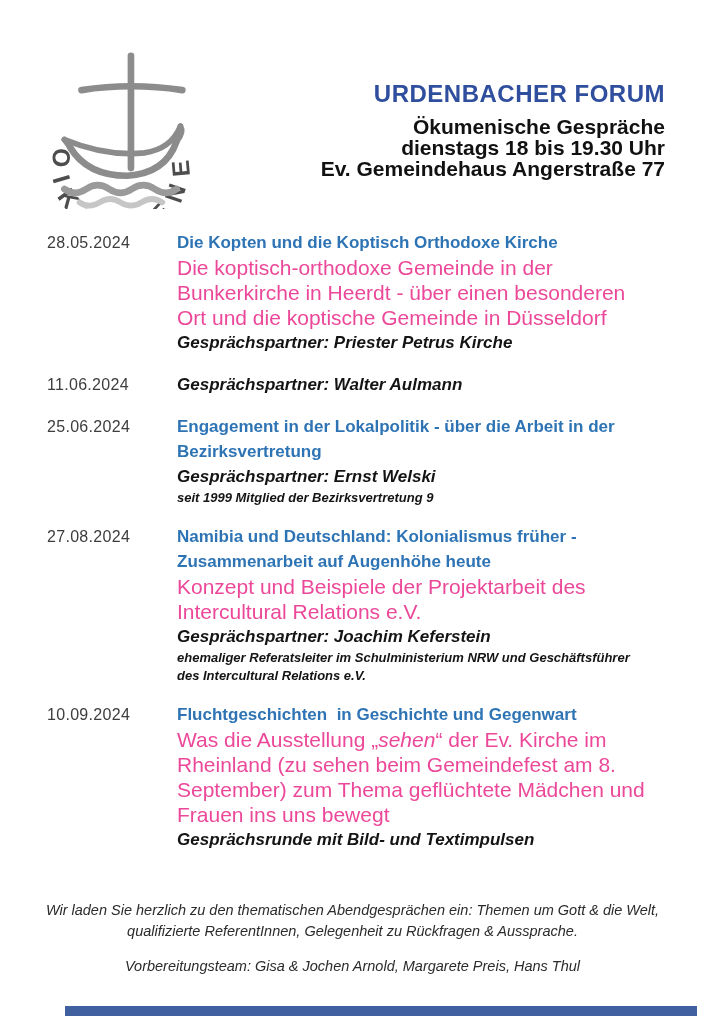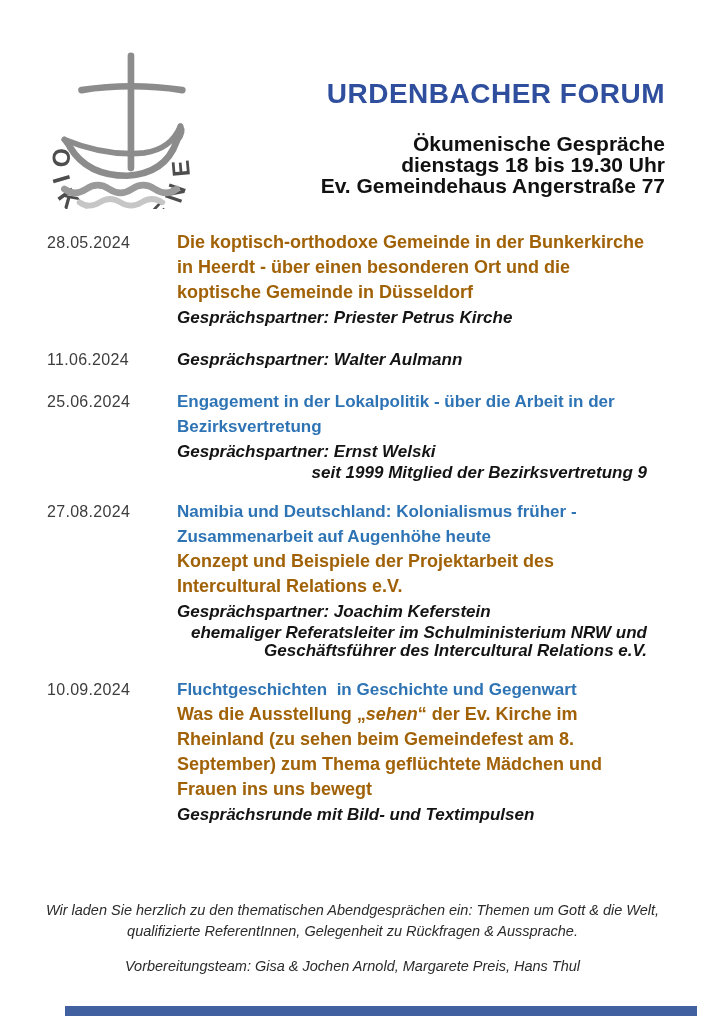--- a/index.html
+++ b/index.html
@@ -8,40 +8,40 @@
     font-family:"Liberation Sans","DejaVu Sans",sans-serif;color:#1f1f1f;
   }
   .page{position:absolute;inset:0;}
 
   
   .logo{position:absolute;left:28px;top:14px;width:185px;height:195px;}
 
   
   .header{position:absolute;top:78px;left:230px;right:40px;text-align:right;}
   .header-title{
-    font-size:28px;font-weight:bold;color:var(--title_blue,#2f4f9e);
-    letter-spacing:.5px;line-height:32px;margin:0 0 23px 0;
+    font-size:24px;font-weight:bold;color:var(--title_blue,#2f4f9e);
+    letter-spacing:.5px;line-height:32px;margin:0 0 6px 0;
   }
   .header-sub{font-size:21px;font-weight:bold;color:#111;line-height:21px;margin:0;}
 
   
   .events{position:absolute;top:212px;left:47px;right:58px;margin-top:18px;}
   .event{display:flex;margin-bottom:17px;}
   .event-date{
     flex:0 0 130px;font-size:16px;color:#3d3d3d;line-height:25px;letter-spacing:.3px;
   }
   .event-content{flex:1;min-width:0;}
   .event-para{margin:0;font-size:17px;line-height:25px;}
   .event-title{
     color:var(--heading_blue,#2e74b5);font-weight:bold;white-space:pre-wrap;
   }
   .event-title.block{display:block;}
-  .event-body{margin:0;font-size:18px;line-height:25px;color:#a16207;font-weight:bold;}
+  .event-body{margin:0;font-size:21px;line-height:25px;color:#ec4899;}
   .speaker{margin:0;font-size:17px;line-height:25px;font-weight:bold;font-style:italic;color:#141414;}
-  .note{margin:0;font-size:17px;line-height:18px;font-weight:bold;font-style:italic;color:#141414;text-align:right;}
+  .note{margin:0;font-size:13px;line-height:18px;font-weight:bold;font-style:italic;color:#141414;}
 
   
   .footer{position:absolute;top:900px;left:40px;right:40px;text-align:center;
     font-style:italic;color:#2b2b2b;}
   .footer p{margin:0;font-size:14.5px;line-height:21px;}
   .footer .team{margin-top:14px;}
 
   
   .accent-bar{
     position:absolute;left:65px;top:1006px;width:632px;height:10px;
@@ -82,20 +82,23 @@
     <p class="header-sub">Ökumenische Gespräche</p>
     <p class="header-sub">dienstags 18 bis 19.30 Uhr</p>
     <p class="header-sub">Ev. Gemeindehaus Angerstraße 77</p>
   </div>
 
   <div class="events">
 
     <div class="event">
       <div class="event-date">28.05.2024</div>
       <div class="event-content">
+        <p class="event-para">
+            <span class="event-title block">Die Kopten und die Koptisch Orthodoxe Kirche</span>
+          </p>
         <p class="event-body">Die koptisch-orthodoxe Gemeinde in der Bunkerkirche in Heerdt - über einen besonderen Ort und die koptische Gemeinde in Düsseldorf</p>
         <p class="speaker">Gesprächspartner: Priester Petrus Kirche</p>
       </div>
     </div>
 
     <div class="event">
       <div class="event-date">11.06.2024</div>
       <div class="event-content">
         <p class="speaker">Gesprächspartner: Walter Aulmann</p>
       </div>

